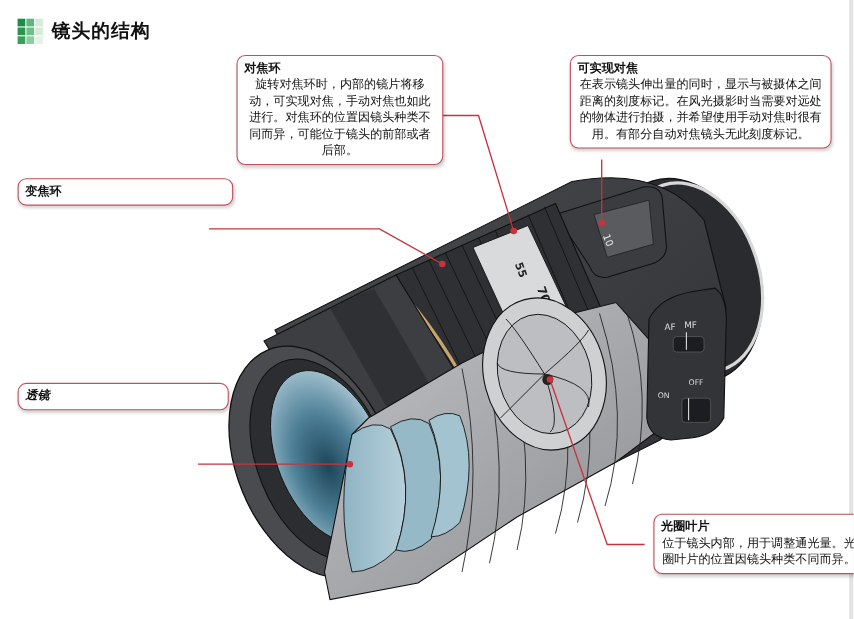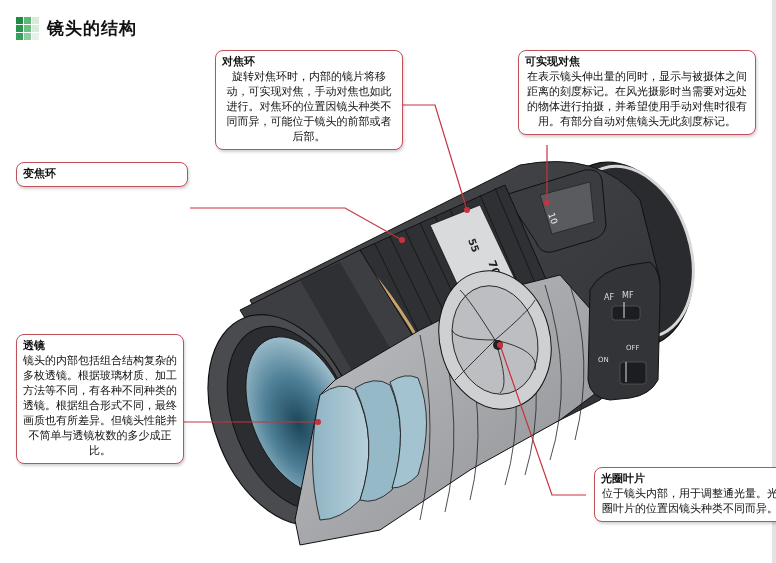--- a/index.html
+++ b/index.html
@@ -166,25 +166,24 @@
 <div class="callout" style="left:215px; top:50px; width:188px;">
   <span class="c-title">对焦环</span>
   <span class="c-body">旋转对焦环时，内部的镜片将移动，可实现对焦，手动对焦也如此进行。对焦环的位置因镜头种类不同而异，可能位于镜头的前部或者后部。</span>
 </div>
 
 <div class="callout" style="left:518px; top:50px; width:238px;">
   <span class="c-title">可实现对焦</span>
   <span class="c-body">在表示镜头伸出量的同时，显示与被摄体之间距离的刻度标记。在风光摄影时当需要对远处的物体进行拍摄，并希望使用手动对焦时很有用。有部分自动对焦镜头无此刻度标记。</span>
 </div>
 
-<div class="callout" style="left:16px; top:162px; width:172px;">
+<div class="callout" style="left:16px; top:162px; width:196px;">
   <span class="c-title">变焦环</span>
 </div>
 
-<div class="callout" style="left:16px; top:334px; width:168px;">
+<div class="callout" style="left:16px; top:348px; width:192px;font-style:italic;">
   <span class="c-title">透镜</span>
-  <span class="c-body">镜头的内部包括组合结构复杂的多枚透镜。根据玻璃材质、加工方法等不同，有各种不同种类的透镜。根据组合形式不同，最终画质也有所差异。但镜头性能并不简单与透镜枚数的多少成正比。</span>
 </div>
 
 <div class="callout" style="left:594px; top:467px; width:192px;">
   <span class="c-title">光圈叶片</span>
   <span class="c-body">位于镜头内部，用于调整通光量。光圈叶片的位置因镜头种类不同而异。</span>
 </div>
 
 </body></html>

